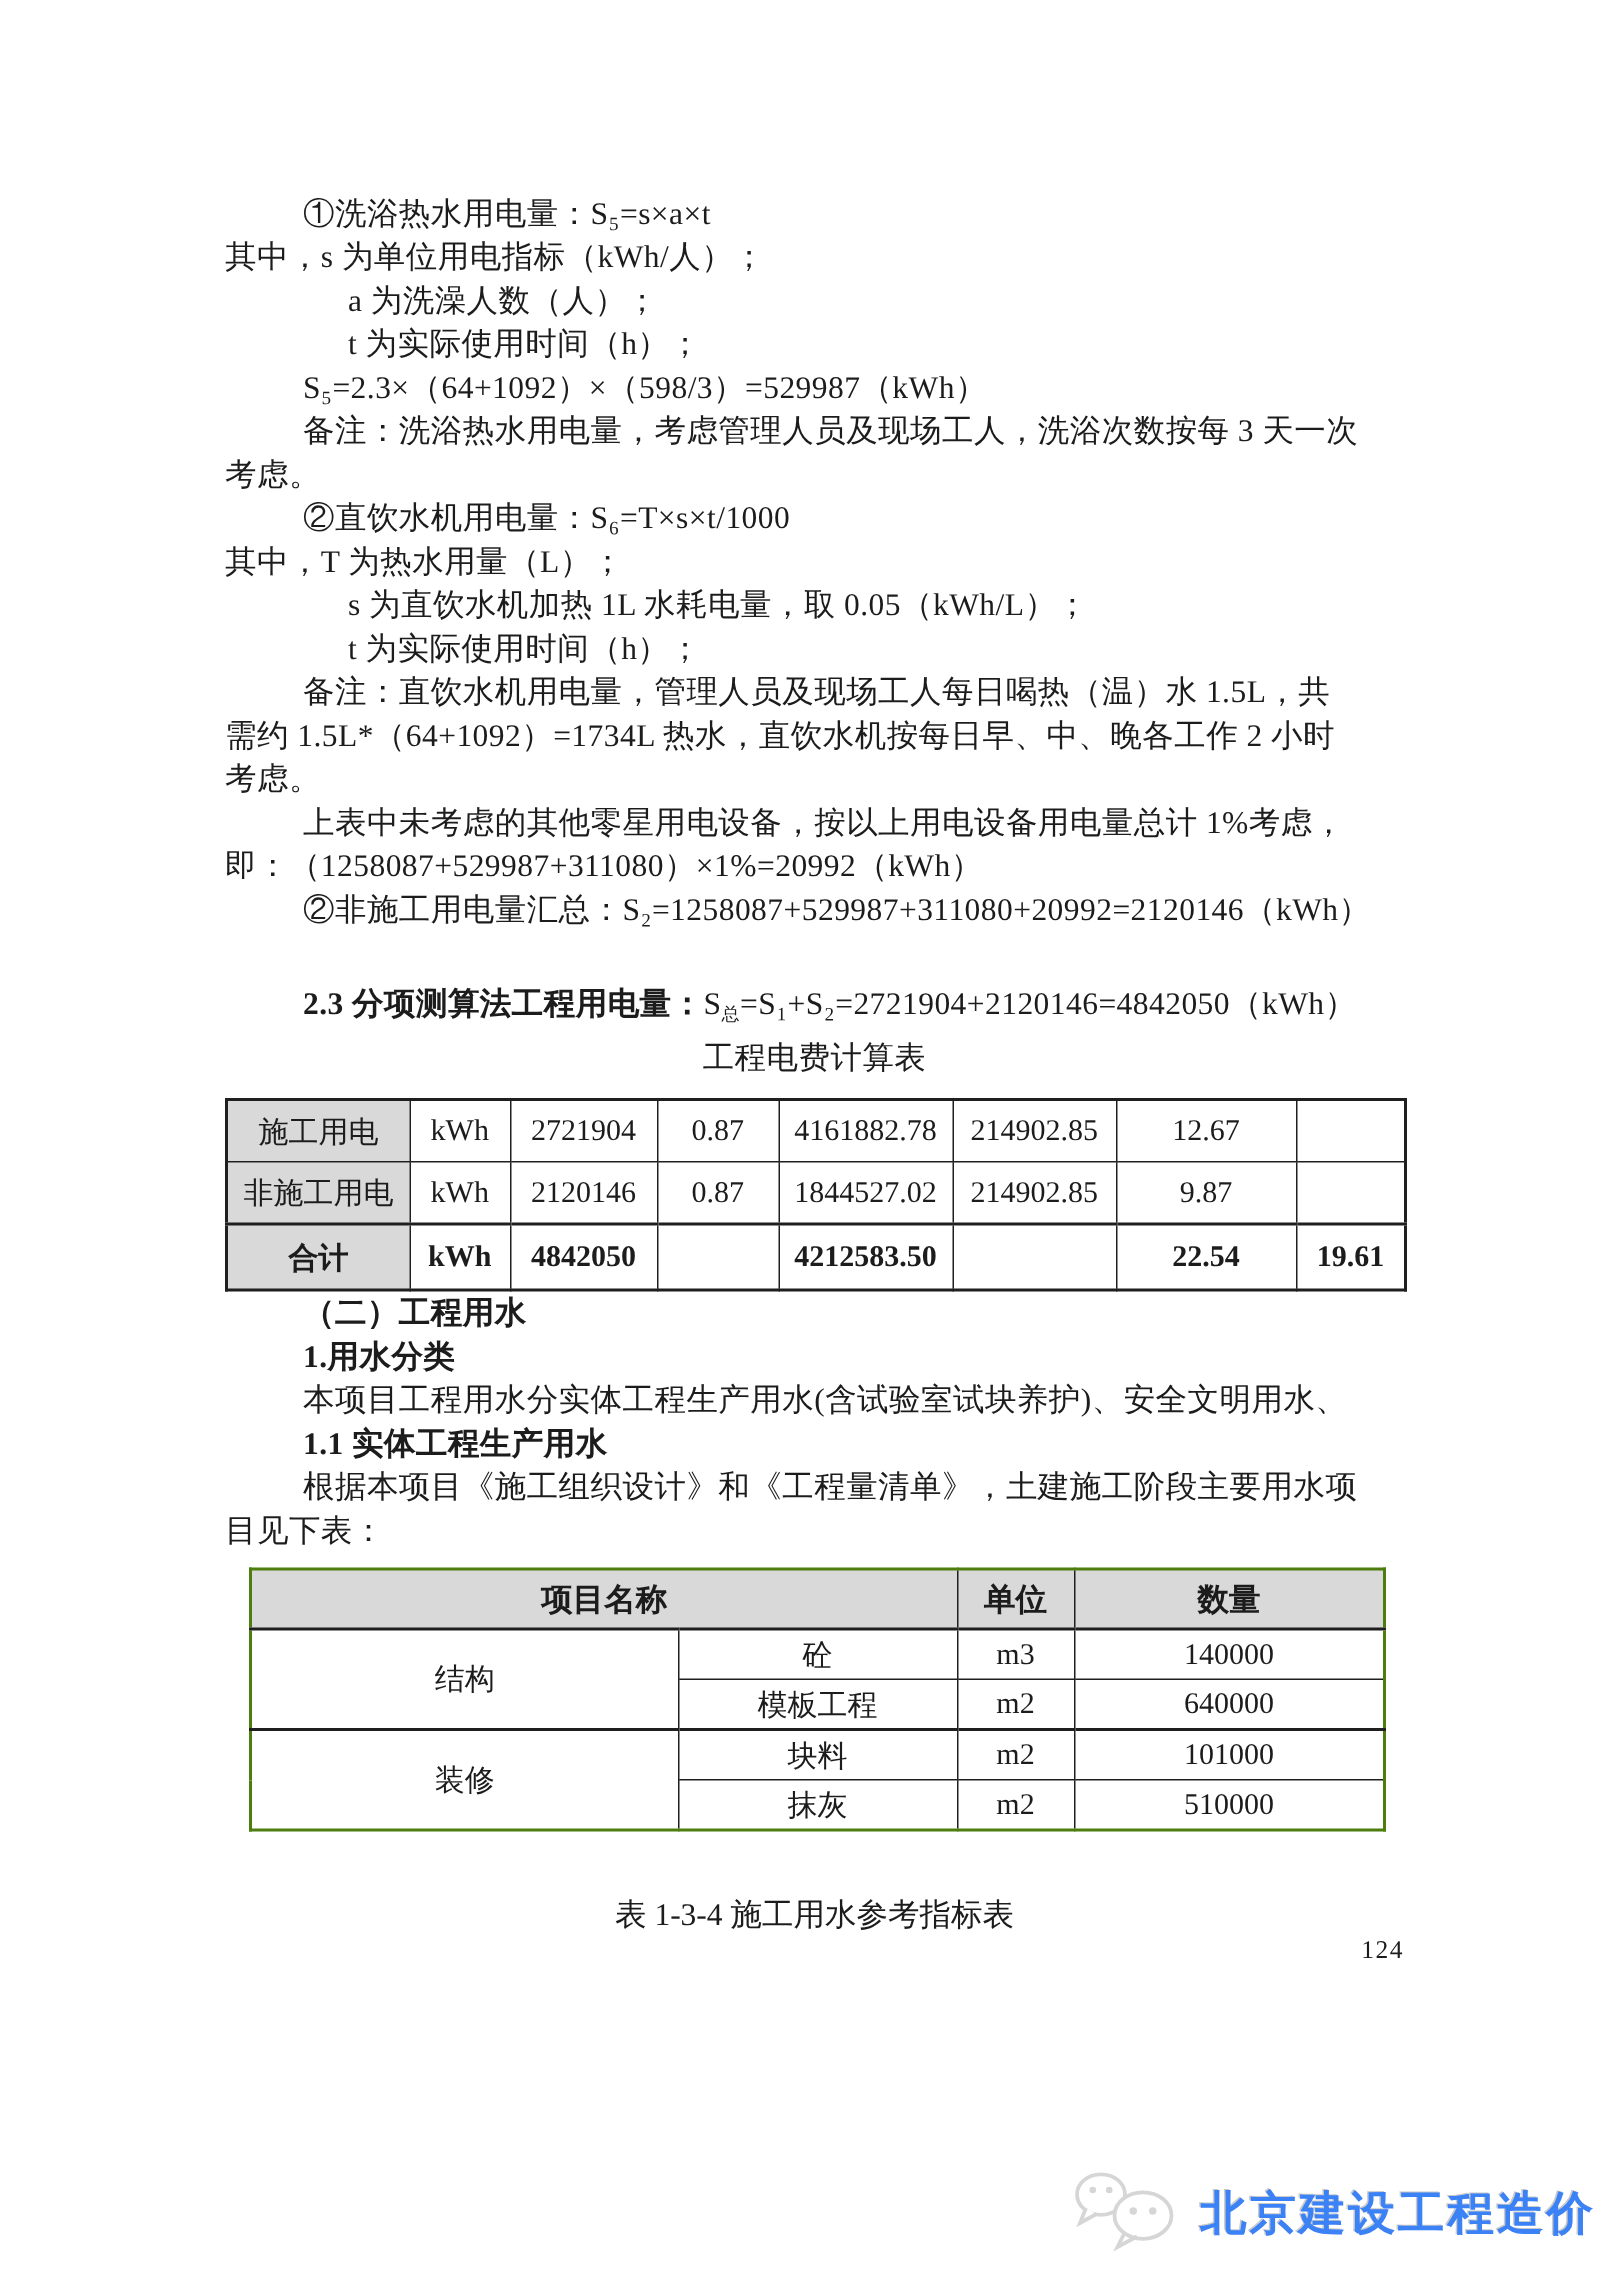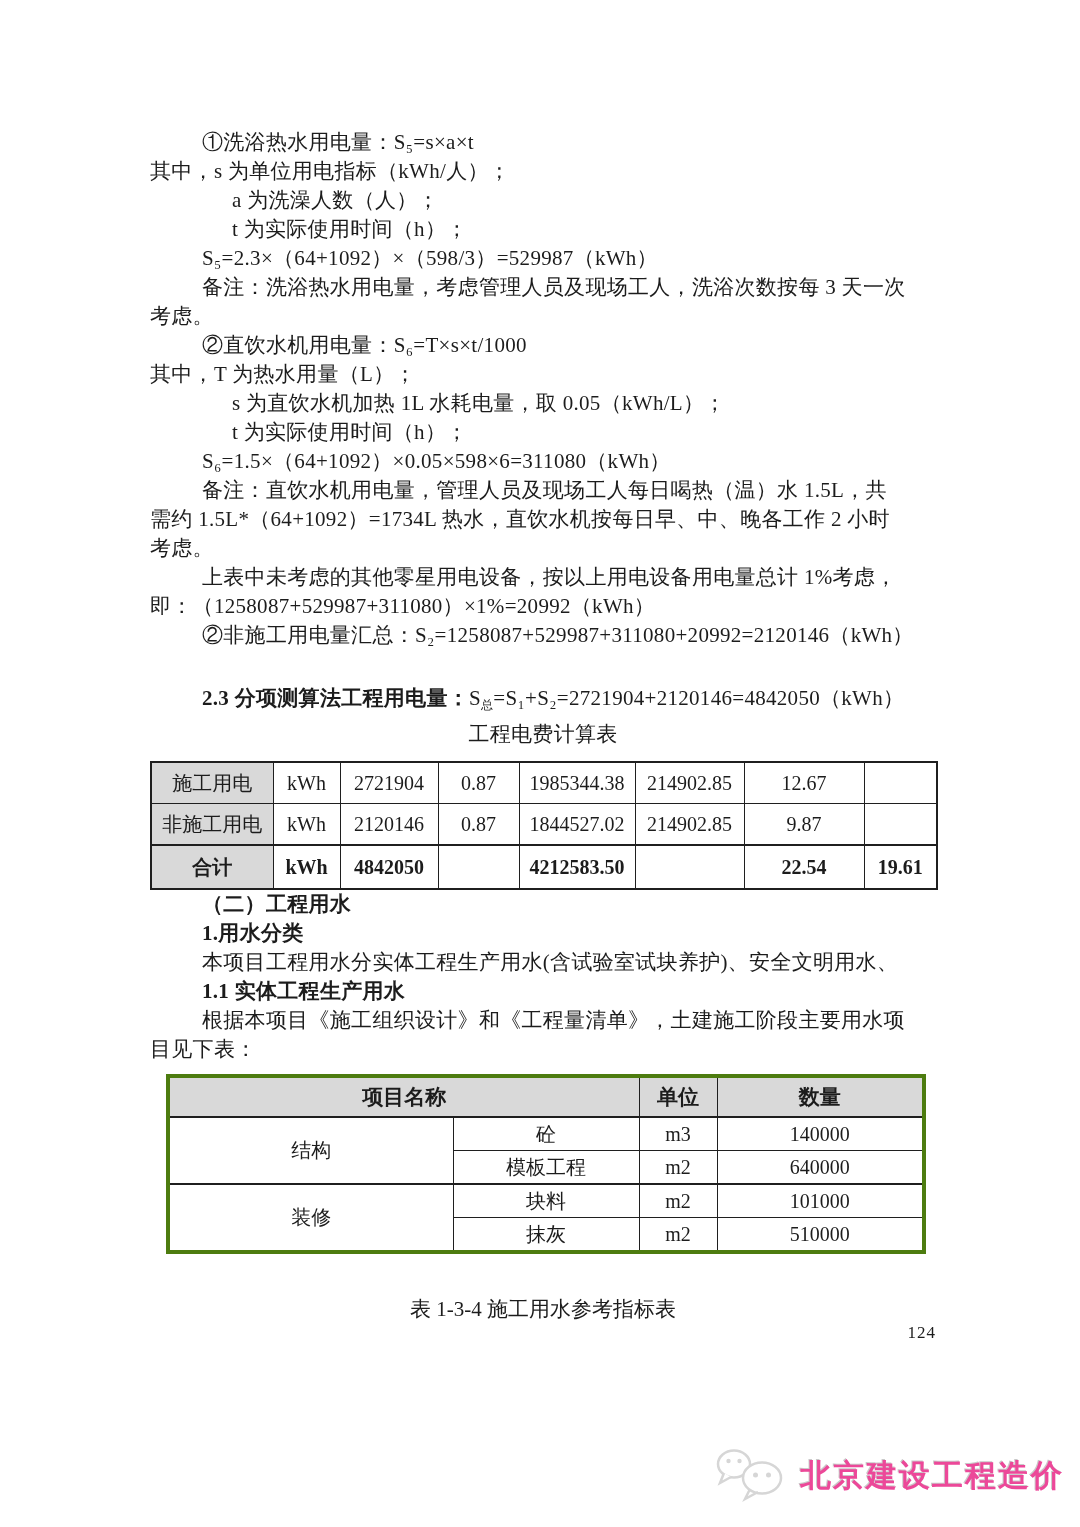--- a/index.html
+++ b/index.html
@@ -28,62 +28,61 @@
     border:1px solid #1f1f1f;
     text-align:center; vertical-align:middle;
     font-size:20px; padding:2px 3px;
   }
   .t1 .hdr td { background:#d9d9d9; height:76px; word-break:break-all; line-height:25px; }
   .t1 .rowlabel { background:#d9d9d9; }
   .t1 .datarow td { height:36px; }
   .t1 .totalrow td { height:38px; font-weight:bold; border-top:2px solid #1f1f1f; }
 
   
-  .t2 { table-layout:fixed; width:756px; margin:10px 0 12px 16px; border:4px solid #4d7c0f; }
+  .t2 { table-layout:fixed; width:756px; margin:10px 0 12px 16px; border:2px solid #4d7c0f; }
   .t2 td {
     border:1px solid #1f1f1f;
     text-align:center; vertical-align:middle;
     font-size:20px; padding:1px 3px;
   }
   .t2 .hdr td { background:#d9d9d9; font-weight:bold; font-size:21px; height:36px; }
   .t2 .item td { height:30px; }
   .t2 .groupstart td { border-top:2px solid #1f1f1f; }
 
   .caption { margin-top:41px; font-size:21px; }
   .pagenum { margin-top:0; text-align:right; font-size:17px; letter-spacing:1px; }
 
   .watermark {
     position:absolute; right:16px; bottom:20px;
     display:flex; align-items:center; gap:8px;
     font-family:"Liberation Sans","DejaVu Sans",sans-serif;
   }
   .watermark .wm-text {
     font-size:31px; font-weight:bold; letter-spacing:2px;
-    color:#ec4899;
+    color:#3b82f6;
     text-shadow:-1px -1px 0 #c9c9c9, 1px 1px 0 #ffffff;
   }
 </style>
 </head>
 <body>
 
 <div class="page">
   <div class="content">
 
     <div class="line ind1">①洗浴热水用电量：S₅=s×a×t</div>
     <div class="line">其中，s 为单位用电指标（kWh/人）；</div>
     <div class="line ind2">a 为洗澡人数（人）；</div>
     <div class="line ind2">t 为实际使用时间（h）；</div>
     <div class="line ind1">S₅=2.3×（64+1092）×（598/3）=529987（kWh）</div>
     <div class="line ind1">备注：洗浴热水用电量，考虑管理人员及现场工人，洗浴次数按每 3 天一次</div>
     <div class="line">考虑。</div>
     <div class="line ind1">②直饮水机用电量：S₆=T×s×t/1000</div>
     <div class="line">其中，T 为热水用量（L）；</div>
     <div class="line ind2">s 为直饮水机加热 1L 水耗电量，取 0.05（kWh/L）；</div>
     <div class="line ind2">t 为实际使用时间（h）；</div>
-    <div class="line ind1">S₆=1.5×（64+1092）×0.05×598×6=311080（kWh）</div>
     <div class="line ind1">备注：直饮水机用电量，管理人员及现场工人每日喝热（温）水 1.5L，共</div>
     <div class="line">需约 1.5L*（64+1092）=1734L 热水，直饮水机按每日早、中、晚各工作 2 小时</div>
     <div class="line">考虑。</div>
     <div class="line ind1">上表中未考虑的其他零星用电设备，按以上用电设备用电量总计 1%考虑，</div>
     <div class="line">即：（1258087+529987+311080）×1%=20992（kWh）</div>
     <div class="line ind1">②非施工用电量汇总：S₂=1258087+529987+311080+20992=2120146（kWh）</div>
 
     <div class="line ind1 mt34">
       <span class="bold">2.3 分项测算法工程用电量：</span><span>S</span><span class="subchar">总</span><span>=S₁+S₂=2721904+2120146=4842050（kWh）</span>
     </div>
@@ -99,21 +98,21 @@
           <col style="width:109px">
           <col style="width:120px">
           <col style="width:73px">
       </colgroup>
       <tbody>
       <tr class="datarow">
         <td class="rowlabel">施工用电</td>
         <td>kWh</td>
         <td>2721904</td>
         <td>0.87</td>
-        <td>1985344.38</td>
+        <td>4161882.78</td>
         <td>214902.85</td>
         <td>12.67</td>
         <td></td>
       </tr>
       <tr class="datarow">
         <td class="rowlabel">非施工用电</td>
         <td>kWh</td>
         <td>2120146</td>
         <td>0.87</td>
         <td>1844527.02</td>

